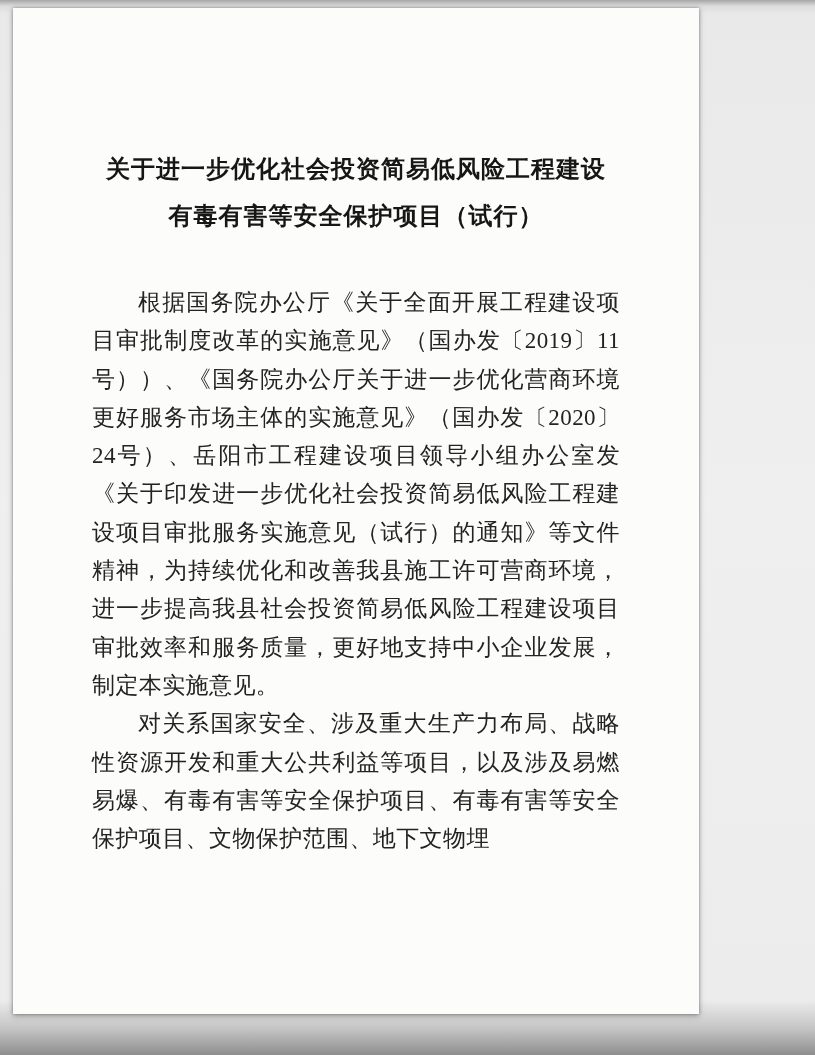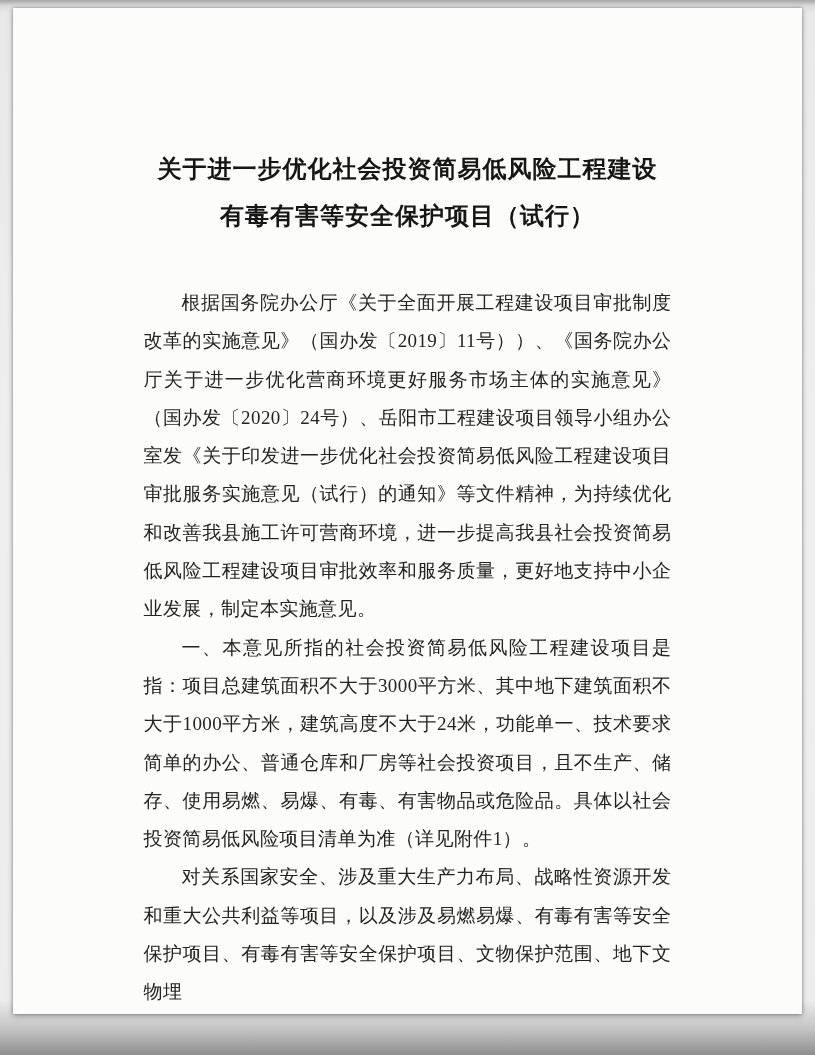--- a/index.html
+++ b/index.html
@@ -21,41 +21,41 @@
       #e9e9e9 14px,
       #efefef 500px,
       #ececec 1000px,
       #c2c2c2 1030px,
       #8e8e8e 1055px);
   }
   .page {
     position: absolute;
     left: 13px;
     top: 8px;
-    width: 789px;
+    width: 686px;
     height: 1006px;
     background: #fcfcfa;
     box-shadow: 0 0 3px rgba(0,0,0,0.35), 0 2px 6px rgba(0,0,0,0.25);
   }
   .title {
     margin: 138px 60px 0 60px;
     text-align: center;
     font-size: 24px;
     font-weight: bold;
     line-height: 47px;
     color: #161616;
     letter-spacing: 1px;
   }
   .title-line {
     display: block;
   }
   .body-text {
     width: 528px;
     margin: 44px auto 0 auto;
-    font-size: 19px;
+    font-size: 23px;
     line-height: 38.3px;
     color: #232323;
     text-align: justify;
     letter-spacing: 0.4px;
   }
   .body-text p {
     margin: 0;
     padding: 0;
     text-indent: 2em;
   }
@@ -66,18 +66,17 @@
 <div class="scan-bg">
   <div class="page">
 
     <h1 class="title">
       <span class="title-line">关于进一步优化社会投资简易低风险工程建设</span>
       <span class="title-line">有毒有害等安全保护项目（试行）</span>
     </h1>
 
     <div class="body-text">
       <p>根据国务院办公厅《关于全面开展工程建设项目审批制度改革的实施意见》（国办发〔2019〕11号））、《国务院办公厅关于进一步优化营商环境更好服务市场主体的实施意见》（国办发〔2020〕24号）、岳阳市工程建设项目领导小组办公室发《关于印发进一步优化社会投资简易低风险工程建设项目审批服务实施意见（试行）的通知》等文件精神，为持续优化和改善我县施工许可营商环境，进一步提高我县社会投资简易低风险工程建设项目审批效率和服务质量，更好地支持中小企业发展，制定本实施意见。</p>
-      <p>一、本意见所指的社会投资简易低风险工程建设项目是指：项目总建筑面积不大于3000平方米、其中地下建筑面积不大于1000平方米，建筑高度不大于24米，功能单一、技术要求简单的办公、普通仓库和厂房等社会投资项目，且不生产、储存、使用易燃、易爆、有毒、有害物品或危险品。具体以社会投资简易低风险项目清单为准（详见附件1）。</p>
       <p>对关系国家安全、涉及重大生产力布局、战略性资源开发和重大公共利益等项目，以及涉及易燃易爆、有毒有害等安全保护项目、有毒有害等安全保护项目、文物保护范围、地下文物埋</p>
     </div>
 
   </div>
 </div>
 
 </body></html>

